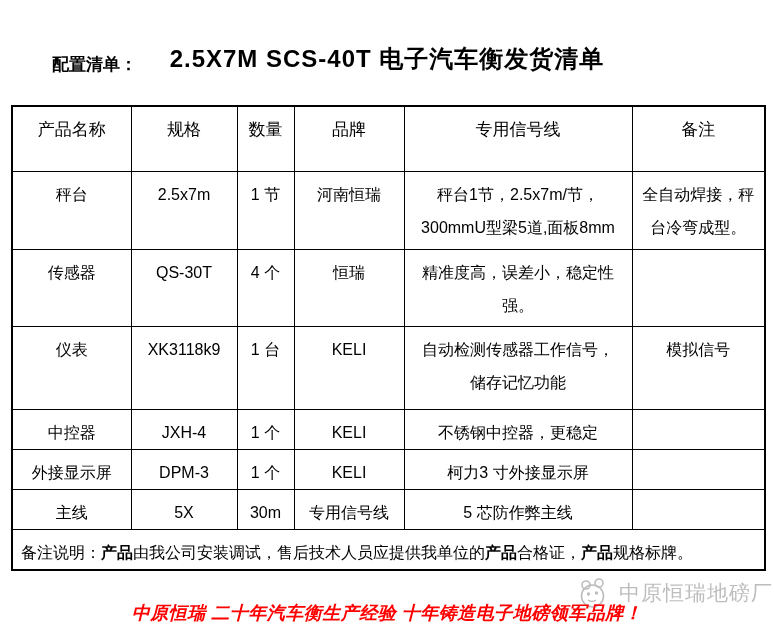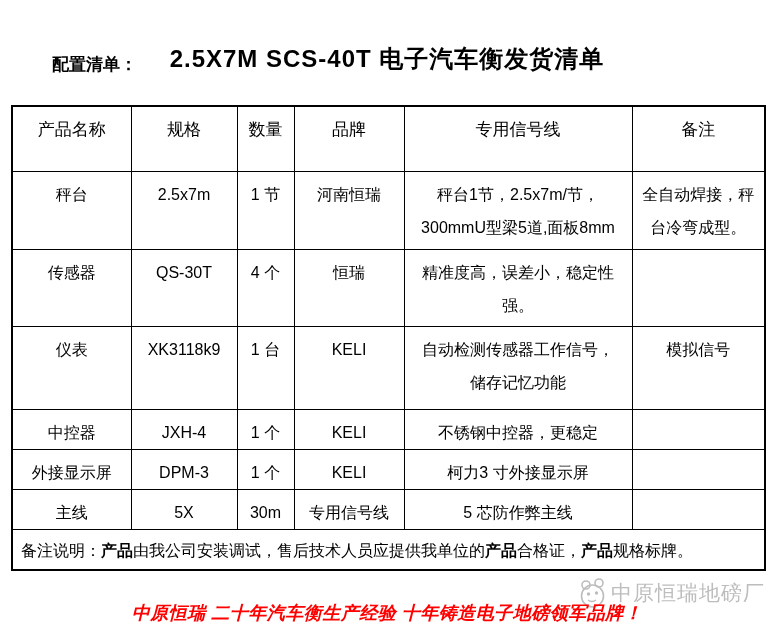--- a/index.html
+++ b/index.html
@@ -51,21 +51,21 @@
     position: absolute; top: 601px; left: 0; width: 100%;
     text-align: center;
     font-size: 18px; font-weight: bold;
     color: var(--slogan-red, #fe0000);
     z-index: 2;
     letter-spacing: 0.5px;
     font-style: italic;
   }
   .watermark {
     position: absolute; top: 576px; left: 578px;
-    display: flex; align-items: flex-start; gap: 3px;
+    display: flex; align-items: flex-start; gap: 11px;
     color: var(--watermark-gray, #bdbdbd);
     z-index: 1;
   }
   .wm-text {
     font-size: 21px;
     letter-spacing: 1px;
     line-height: 34px;
     white-space: nowrap;
   }
   .wm-logo { display: inline-block; margin-top: 2px; }
@@ -142,21 +142,21 @@
         <td></td>
       </tr>
       <tr style="height: 40px;">
         <td>主线</td>
         <td>5X</td>
         <td>30m</td>
         <td>专用信号线</td>
         <td>5 芯防作弊主线</td>
         <td></td>
       </tr>
-      <tr style="height: 40px; font-family: Liberation Mono, monospace;">
+      <tr style="height: 40px;">
         <td colspan="6" class="remark-cell"><span>备注说明：</span><span class="remark-bold">产品</span><span>由我公司安装调试，售后技术人员应提供我单位的</span><span class="remark-bold">产品</span><span>合格证，</span><span class="remark-bold">产品</span><span>规格标牌。</span></td>
       </tr>
     </tbody>
 </table>
 
 <div class="slogan">中原恒瑞 二十年汽车衡生产经验 十年铸造电子地磅领军品牌！</div>
 
 <div class="watermark">
   <span class="wm-logo">
     <svg width="30" height="34" viewBox="0 0 30 34">

